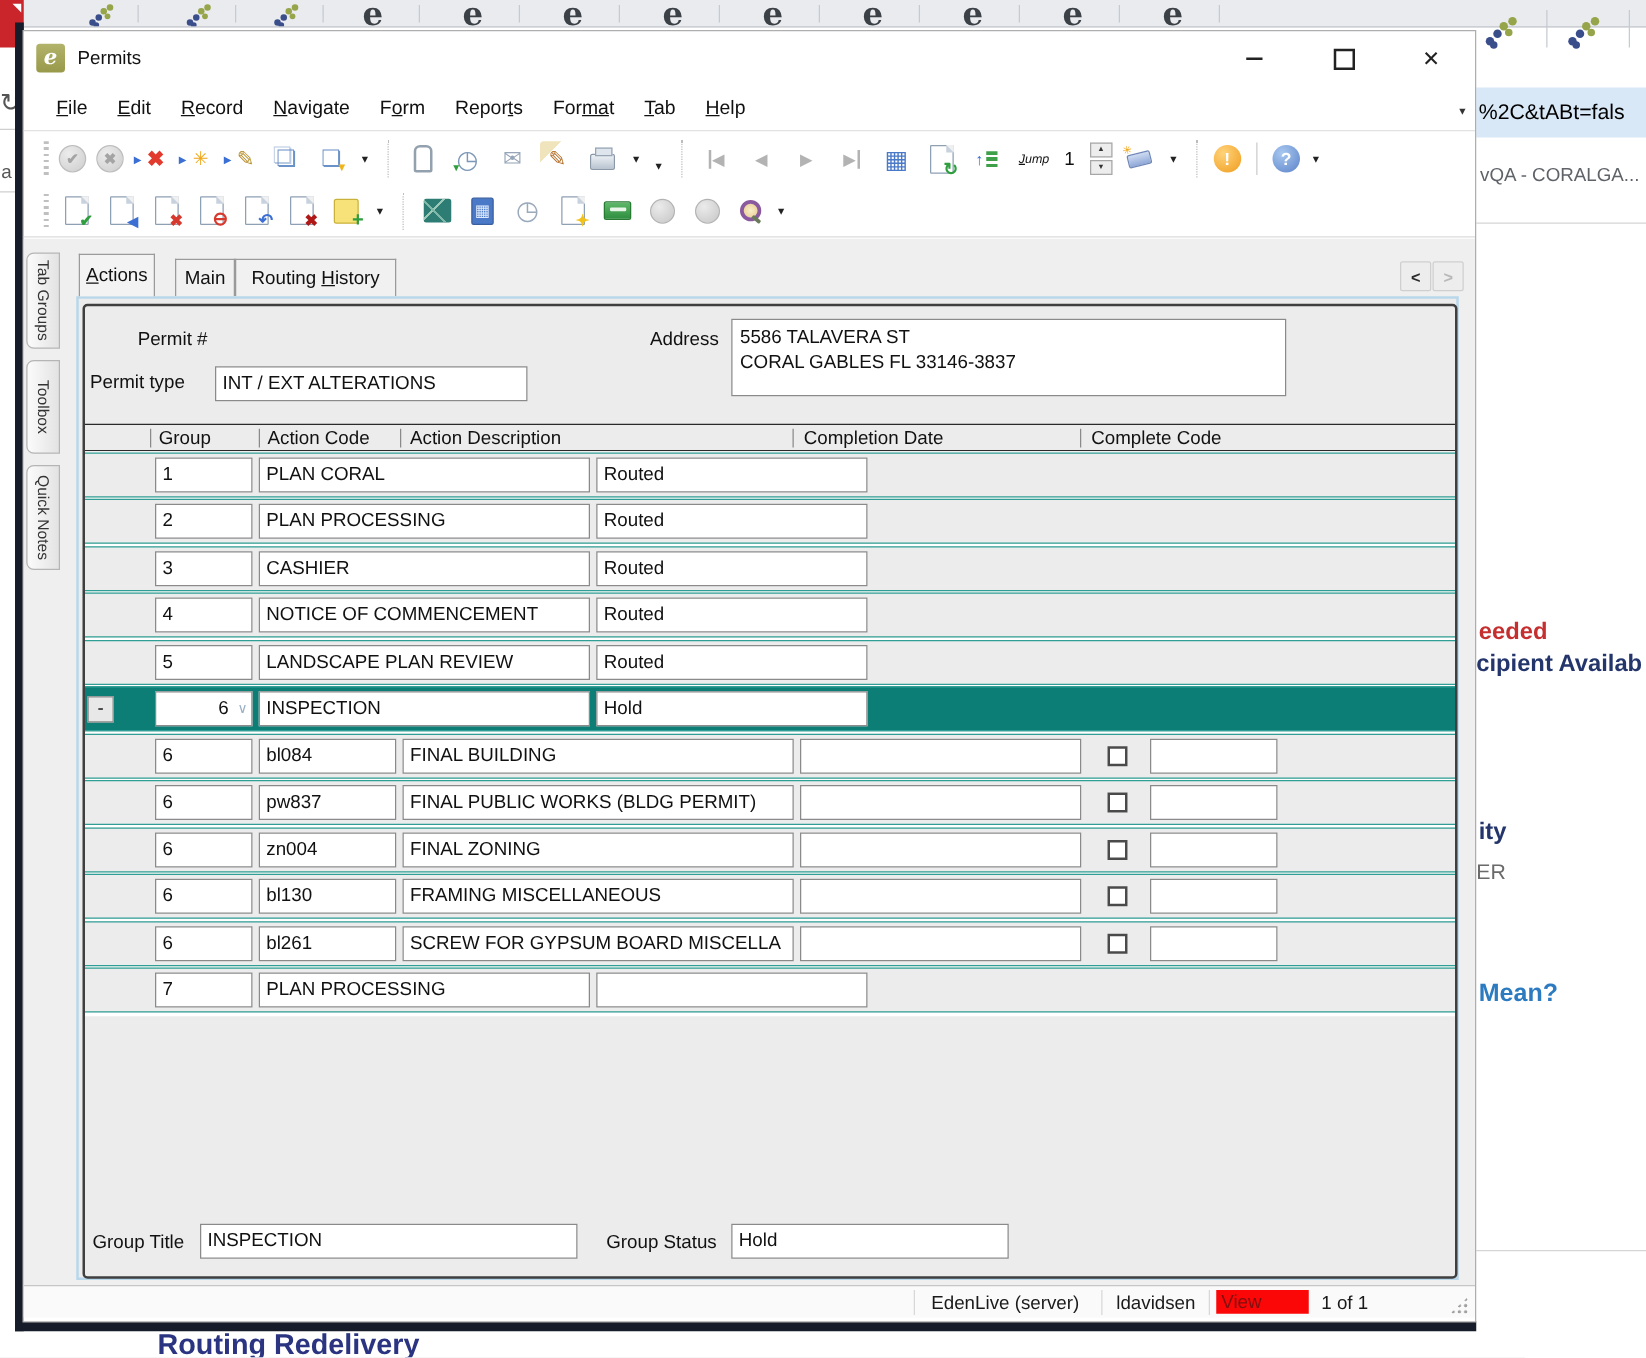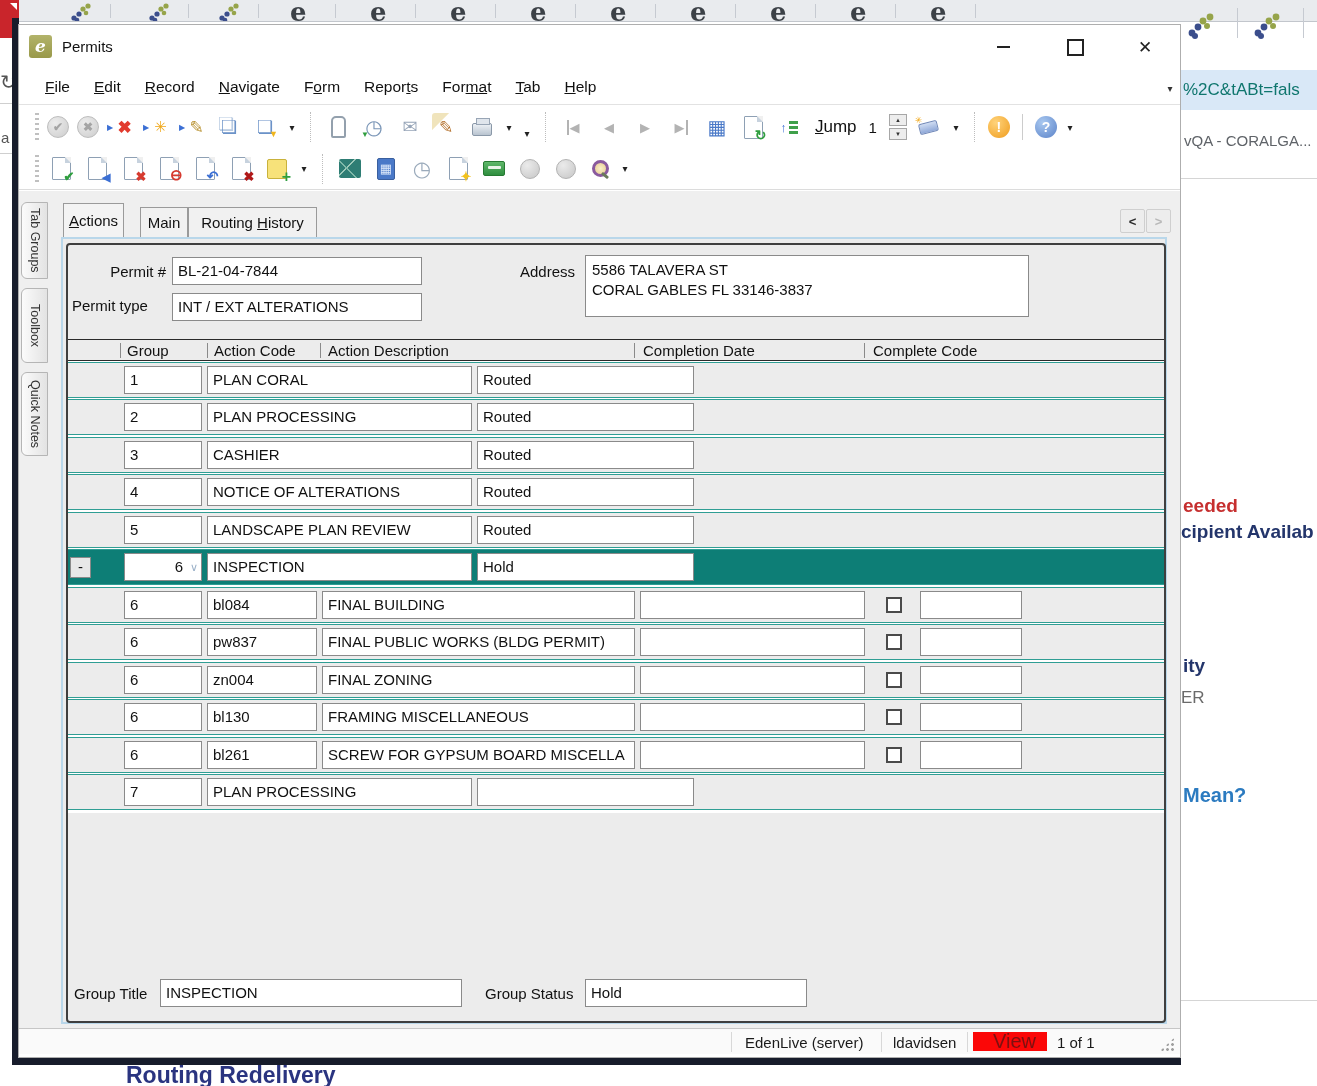--- a/index.html
+++ b/index.html
@@ -15,21 +15,21 @@
           font-size:26px; color:#3c4147; }
   .bg-tick { position:absolute; top:4px; width:1px; height:14px; background:#c6cad1; }
   .vine { position:absolute; }
   #red-sq { left:0; top:0; width:19px; height:38px; background:#c9252b; z-index:2; }
   #red-sq::after { content:""; position:absolute; right:2px; top:3px;
                    border-style:solid; border-width:0 7px 7px 0; border-color:transparent #fff transparent transparent; }
   .lm-line { left:0; width:13px; height:1px; background:#cfcfcf; }
   #frag-refresh { left:0; top:70px; font-size:20px; color:#555; }
   #frag-a { left:1px; top:129px; font-size:15px; color:#555; }
   #addr-band { left:1181px; top:70px; width:136px; height:40px; background:#d9e8f7; }
-  #frag-url { left:1183px; top:80px; font-size:17px; color:#0f766e; white-space:nowrap; }
+  #frag-url { left:1183px; top:80px; font-size:17px; color:#000000; white-space:nowrap; }
   #frag-tab { left:1184px; top:132px; font-size:15px; color:#5f6368; white-space:nowrap; }
   .rm-line { left:1181px; width:136px; height:1px; background:#d5d5d5; }
   #frag-needed { left:1183px; top:495px; font-size:19px; font-weight:bold; color:#c62f2f; }
   #frag-recip  { left:1181px; top:521px; font-size:19px; font-weight:bold; color:#23356b; }
   #frag-ity    { left:1183px; top:655px; font-size:19px; font-weight:bold; color:#23356b; }
   #frag-er     { left:1181px; top:688px; font-size:17px; color:#6a6a6a; }
   #frag-mean   { left:1183px; top:784px; font-size:20px; font-weight:bold; color:#2c7bc0; }
   #frag-sched  { left:126px; top:1062px; width:420px; height:24px; overflow:hidden;
                  font-size:23px; font-weight:bold; color:#2a3480; }
   #frame-left   { left:12px; top:18px; width:7px; height:1047px; background:#171c2b; z-index:3; }
@@ -101,21 +101,21 @@
   .d-ok::after { content:"✔"; color:#2f9e3f; }
   .d-back::after { content:"◀"; color:#3b6fd4; font-size:11px; }
   .d-del::after { content:"✖"; color:#d63a2f; }
   .d-deny::after { content:"⊖"; color:#d63a2f; font-size:15px; }
   .d-undo::after { content:"↶"; color:#3b6fd4; font-size:14px; }
   .d-cancel::after { content:"✖"; color:#b01818; }
   .d-refresh::after { content:"↻"; color:#2f9e3f; font-size:14px; }
   .sort-a { color:#3b6fd4; font-size:13px; font-weight:bold; }
   .sort-b { width:9px; height:13px; margin-left:2px;
             background:repeating-linear-gradient(to bottom,#3fa04a 0 3px,transparent 3px 5px); }
-  .jump-label { font-size:17px; margin-left:4px; }
+  .jump-label { font-size:10px; margin-left:4px;font-style:italic; }
   .jump-val { font-size:15px; margin:0 4px; }
   .spinner { width:18px; height:26px; display:flex; flex-direction:column; gap:2px; }
   .spbtn { width:18px; height:12px; background:#ededed; border:1px solid #a7a7a7; font-size:6px;
            display:flex; align-items:center; justify-content:center; color:#333; }
   .sh-eraser { width:19px; height:11px; background:linear-gradient(#cfdcf2,#8fa8d8);
                border:1px solid #6f87b8; border-radius:2px; transform:rotate(-14deg); position:relative; }
   .sh-eraser::before { content:"✳"; position:absolute; top:-10px; left:-3px; font-size:9px; color:#f0a718; }
   .ic-alert { width:22px; height:22px; border-radius:50%; color:#fff; font-weight:bold; font-size:14px;
               background:radial-gradient(circle at 35% 30%,#ffd37a,#ef9c1e);
               display:flex; align-items:center; justify-content:center; }
@@ -192,21 +192,21 @@
   .minus { position:absolute; left:2px; top:7px; width:21px; height:21px; background:#e8e8e8;
            border:1px solid #8a8a8a; font-size:15px; text-align:center; line-height:18px; color:#111; }
   .num-sel { text-align:right; padding-right:18px; }
   .num-sel::after { content:"∨"; position:absolute; right:3px; top:0; font-size:11px; color:#9ab0c8; line-height:26px; }
 
   
   #sbar { left:0; top:1003px; width:1161px; height:26px; background:#fafafa; border-top:1px solid #c6c6c6; }
   .scell { position:absolute; top:5px; font-size:15px; color:#1a1a1a; white-space:nowrap; }
   .ssep { position:absolute; top:3px; width:1px; height:20px; background:#d8d8d8; }
   #sview { position:absolute; left:954px; top:3px; width:74px; height:19px; background:#fb0707;
-           color:#7e1010; font-size:20px; line-height:19px; padding-left:20px; }
+           color:#7e1010; font-size:15px; line-height:19px; padding-left:4px; }
   #sgrip { position:absolute; left:1141px; top:8px; width:15px; height:14px;
            background-image:radial-gradient(#a0a0a0 1.3px, transparent 1.5px);
            background-size:5px 5px; clip-path:polygon(100% 0,100% 100%,0 100%); }
 </style>
 </head>
 <body>
 
 <div class="abs" id="top-strip">
   <svg class="vine" style="left:70px;top:1px" width="22" height="22">
       <circle cx="4" cy="17" r="2.6" fill="#3b4e8c"></circle>
@@ -428,21 +428,20 @@
   <div class="abs tab" style="left:169px;width:129px">
       <span><span>Routing </span><span class="mn">H</span><span>istory</span></span>
     </div>
   <div class="abs tscroll" id="tsl" style="left:1101px">&lt;</div>
   <div class="abs tscroll" id="tsr" style="left:1127px">&gt;</div>
 
   <div class="abs" id="tabpage">
     <div id="cbox">
 
       <span class="flabel" style="left:10px;top:18px;width:88px;text-align:right">Permit #</span>
-      <div class="fbox" style="left:104px;top:12px;width:250px">BL-21-04-7844</div>
       <span class="flabel" style="left:4px;top:52px;width:94px">Permit type</span>
       <div class="fbox" style="left:104px;top:48px;width:250px">INT / EXT ALTERATIONS</div>
       <span class="flabel" style="left:452px;top:18px">Address</span>
       <div id="addrbox">
         <div>5586 TALAVERA ST</div>
         <div>CORAL GABLES  FL 33146-3837</div>
       </div>
 
       <div id="ghead">
         <span class="hlabel" style="left:59px">Group</span>
@@ -468,21 +467,21 @@
           <div class="fbox c-gtitle" style="top:3px">PLAN PROCESSING</div>
           <div class="fbox c-gstat" style="top:3px">Routed</div>
         </div>
         <div class="grow" style="top:76px">
           <div class="fbox c-num" style="top:3px">3</div>
           <div class="fbox c-gtitle" style="top:3px">CASHIER</div>
           <div class="fbox c-gstat" style="top:3px">Routed</div>
         </div>
         <div class="grow" style="top:113px">
           <div class="fbox c-num" style="top:3px">4</div>
-          <div class="fbox c-gtitle" style="top:3px">NOTICE OF ALTERATIONS</div>
+          <div class="fbox c-gtitle" style="top:3px">NOTICE OF COMMENCEMENT</div>
           <div class="fbox c-gstat" style="top:3px">Routed</div>
         </div>
         <div class="grow" style="top:151px">
           <div class="fbox c-num" style="top:3px">5</div>
           <div class="fbox c-gtitle" style="top:3px">LANDSCAPE PLAN REVIEW</div>
           <div class="fbox c-gstat" style="top:3px">Routed</div>
         </div>
         <div class="grow grow-sel" style="top:188px">
           <div class="minus">-</div>
           <div class="fbox c-num num-sel" style="top:3px">6</div>

